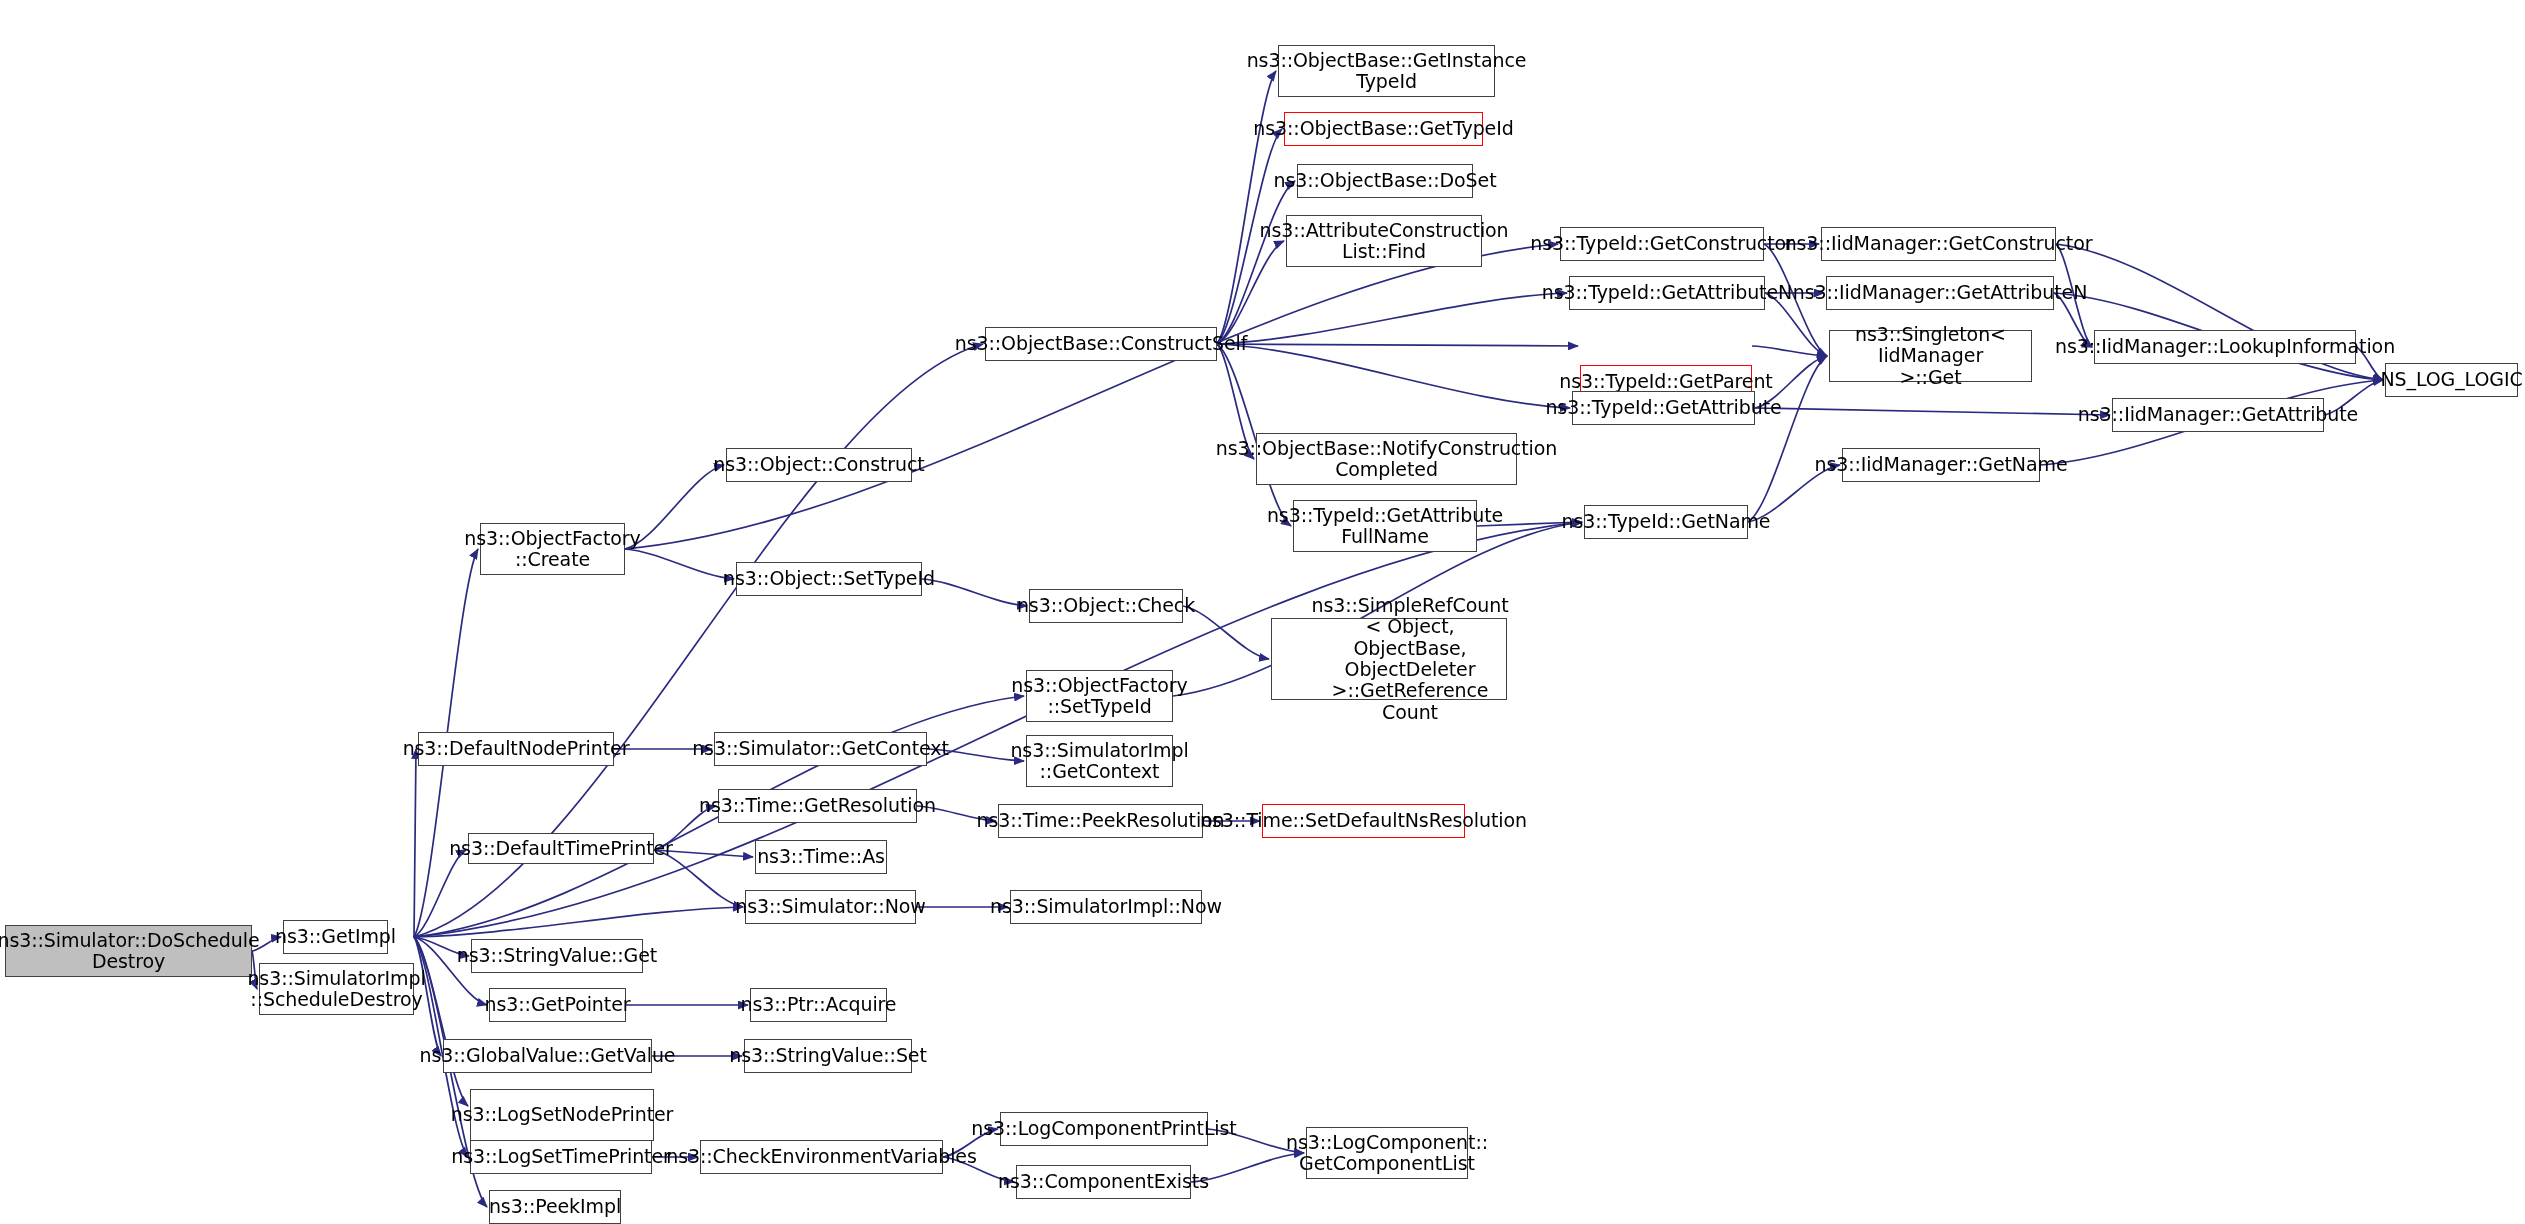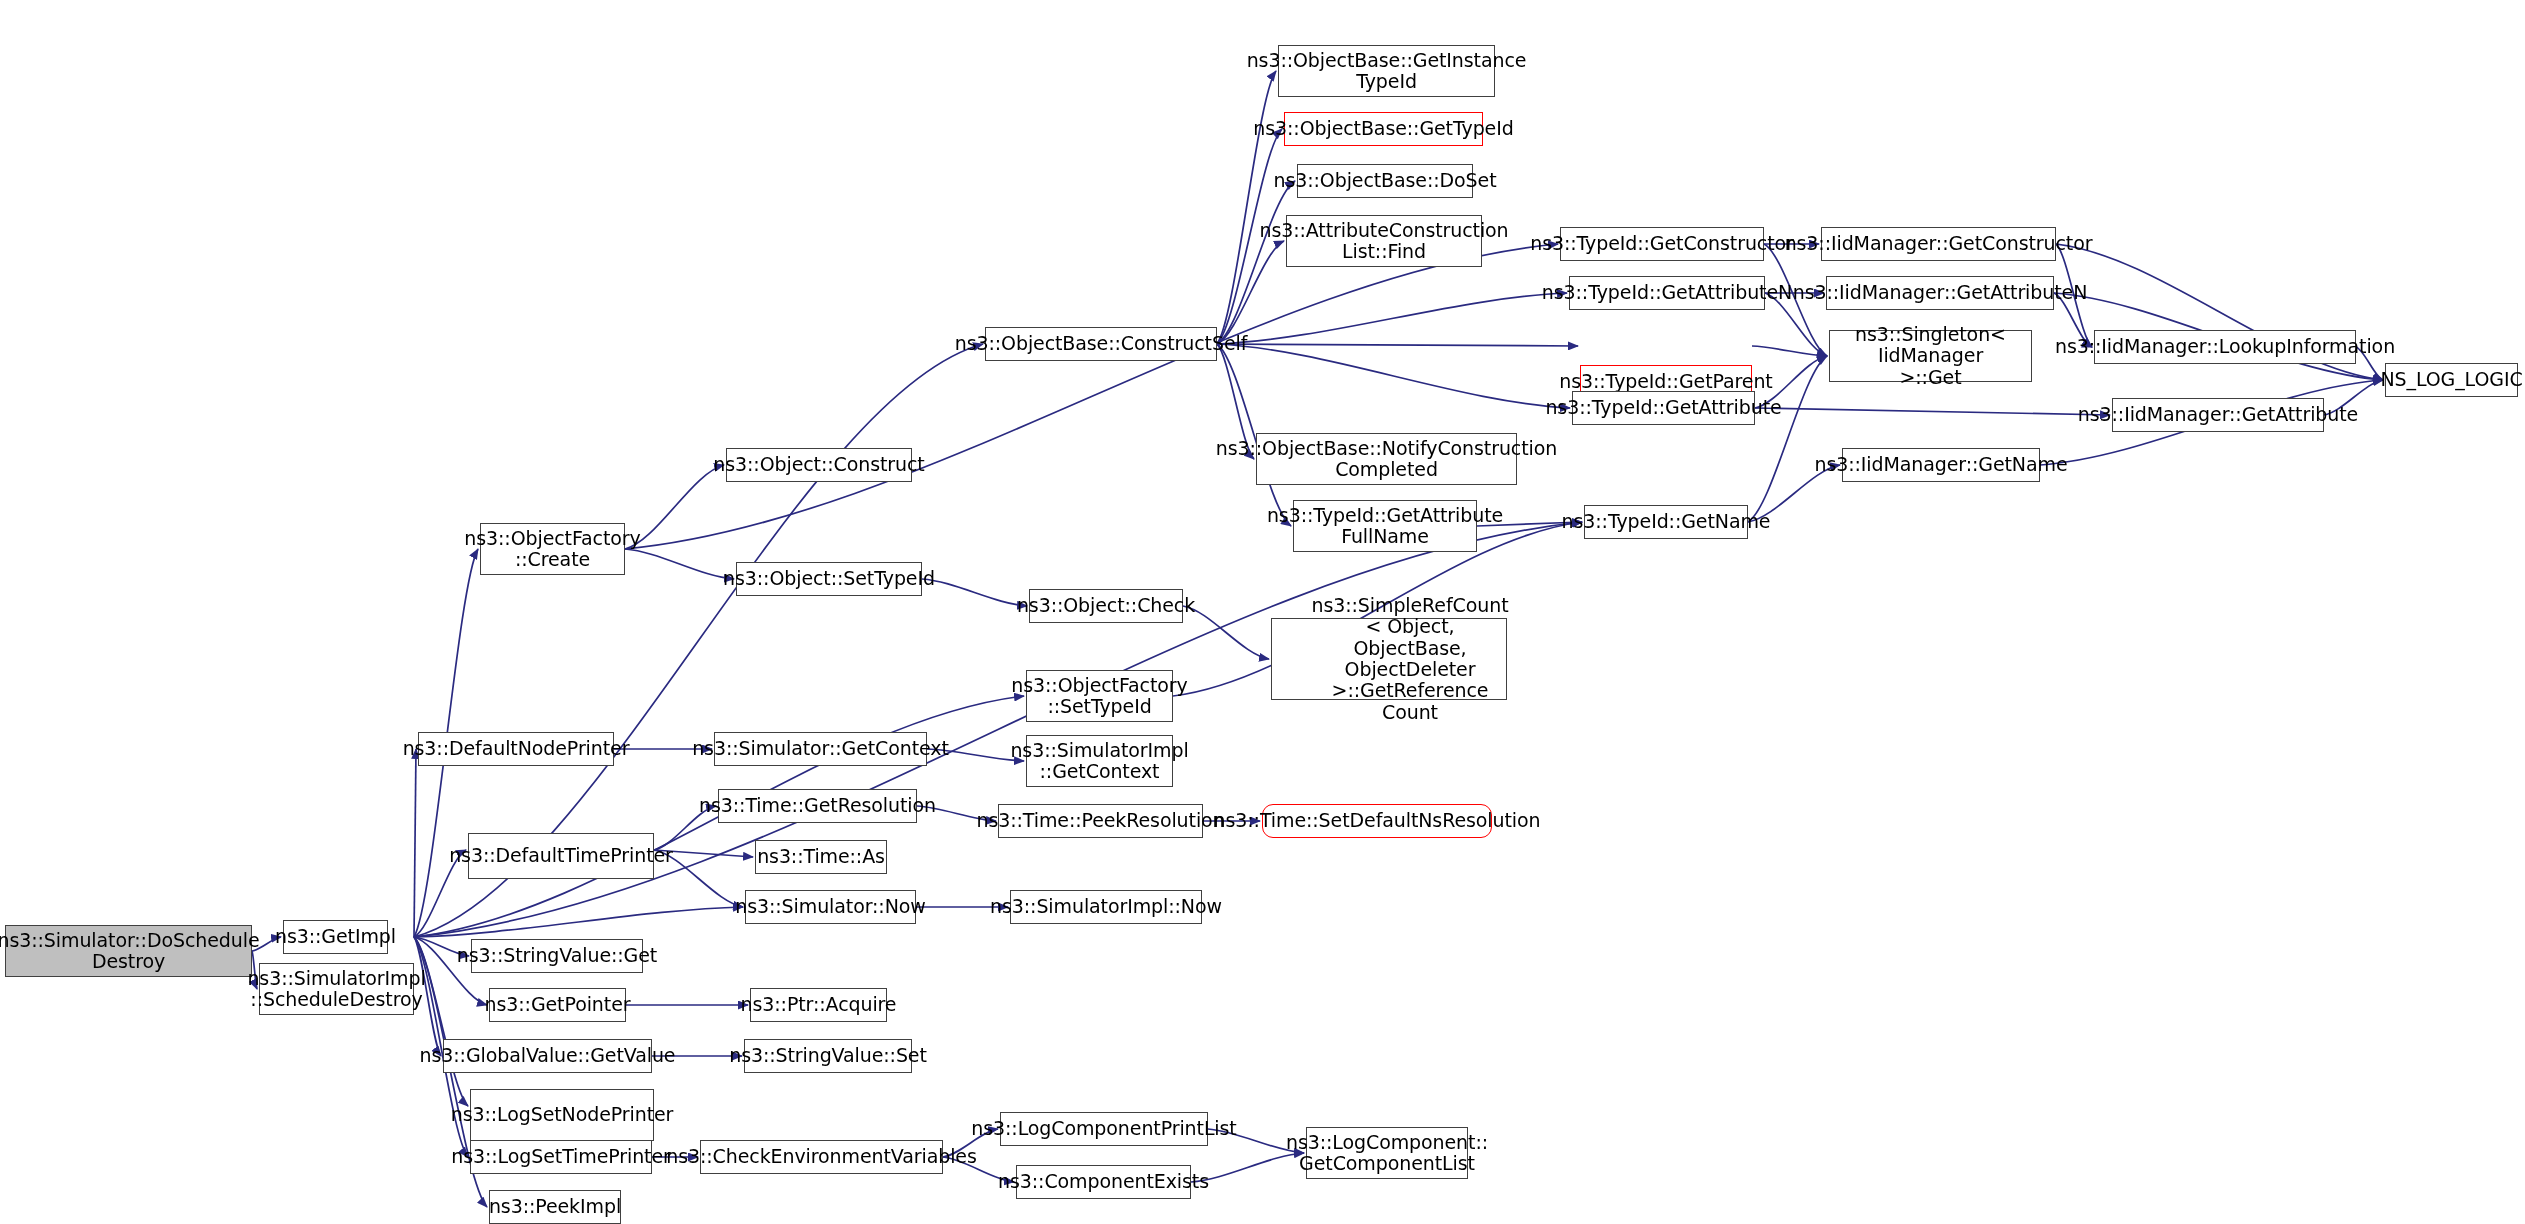--- a/index.html
+++ b/index.html
@@ -118,22 +118,22 @@
 ObjectDeleter &gt;::GetReference
 Count</div>
       <div class="node" style="left: 1026px; top: 670px; width: 147px; height: 52px;">ns3::ObjectFactory
 ::SetTypeId</div>
       <div class="node" style="left: 418px; top: 732px; width: 196px; height: 34px;">ns3::DefaultNodePrinter</div>
       <div class="node" style="left: 714px; top: 732px; width: 213px; height: 34px;">ns3::Simulator::GetContext</div>
       <div class="node" style="left: 1026px; top: 735px; width: 147px; height: 52px;">ns3::SimulatorImpl
 ::GetContext</div>
       <div class="node" style="left: 718px; top: 789px; width: 199px; height: 34px;">ns3::Time::GetResolution</div>
       <div class="node" style="left: 998px; top: 804px; width: 205px; height: 34px;">ns3::Time::PeekResolution</div>
-      <div class="node red" style="left: 1262px; top: 804px; width: 230px; height: 34px; border-radius: 11px;">ns3::Time::SetDefaultNsResolution</div>
-      <div class="node" style="left: 468px; top: 833px; width: 186px; height: 46px;">ns3::DefaultTimePrinter</div>
+      <div class="node red" style="left: 1262px; top: 804px; width: 203px; height: 34px;">ns3::Time::SetDefaultNsResolution</div>
+      <div class="node" style="left: 468px; top: 833px; width: 186px; height: 31px;">ns3::DefaultTimePrinter</div>
       <div class="node" style="left: 755px; top: 840px; width: 132px; height: 34px;">ns3::Time::As</div>
       <div class="node" style="left: 745px; top: 890px; width: 171px; height: 34px;">ns3::Simulator::Now</div>
       <div class="node" style="left: 1010px; top: 890px; width: 192px; height: 34px;">ns3::SimulatorImpl::Now</div>
       <div class="node" style="left: 471px; top: 939px; width: 172px; height: 34px;">ns3::StringValue::Get</div>
       <div class="node" style="left: 489px; top: 988px; width: 137px; height: 34px;">ns3::GetPointer</div>
       <div class="node" style="left: 750px; top: 988px; width: 137px; height: 34px;">ns3::Ptr::Acquire</div>
       <div class="node" style="left: 443px; top: 1039px; width: 209px; height: 34px;">ns3::GlobalValue::GetValue</div>
       <div class="node" style="left: 744px; top: 1039px; width: 168px; height: 34px;">ns3::StringValue::Set</div>
       <div class="node" style="left: 470px; top: 1089px; width: 184px; height: 52px;">ns3::LogSetNodePrinter</div>
       <div class="node" style="left: 470px; top: 1140px; width: 182px; height: 34px;">ns3::LogSetTimePrinter</div>

